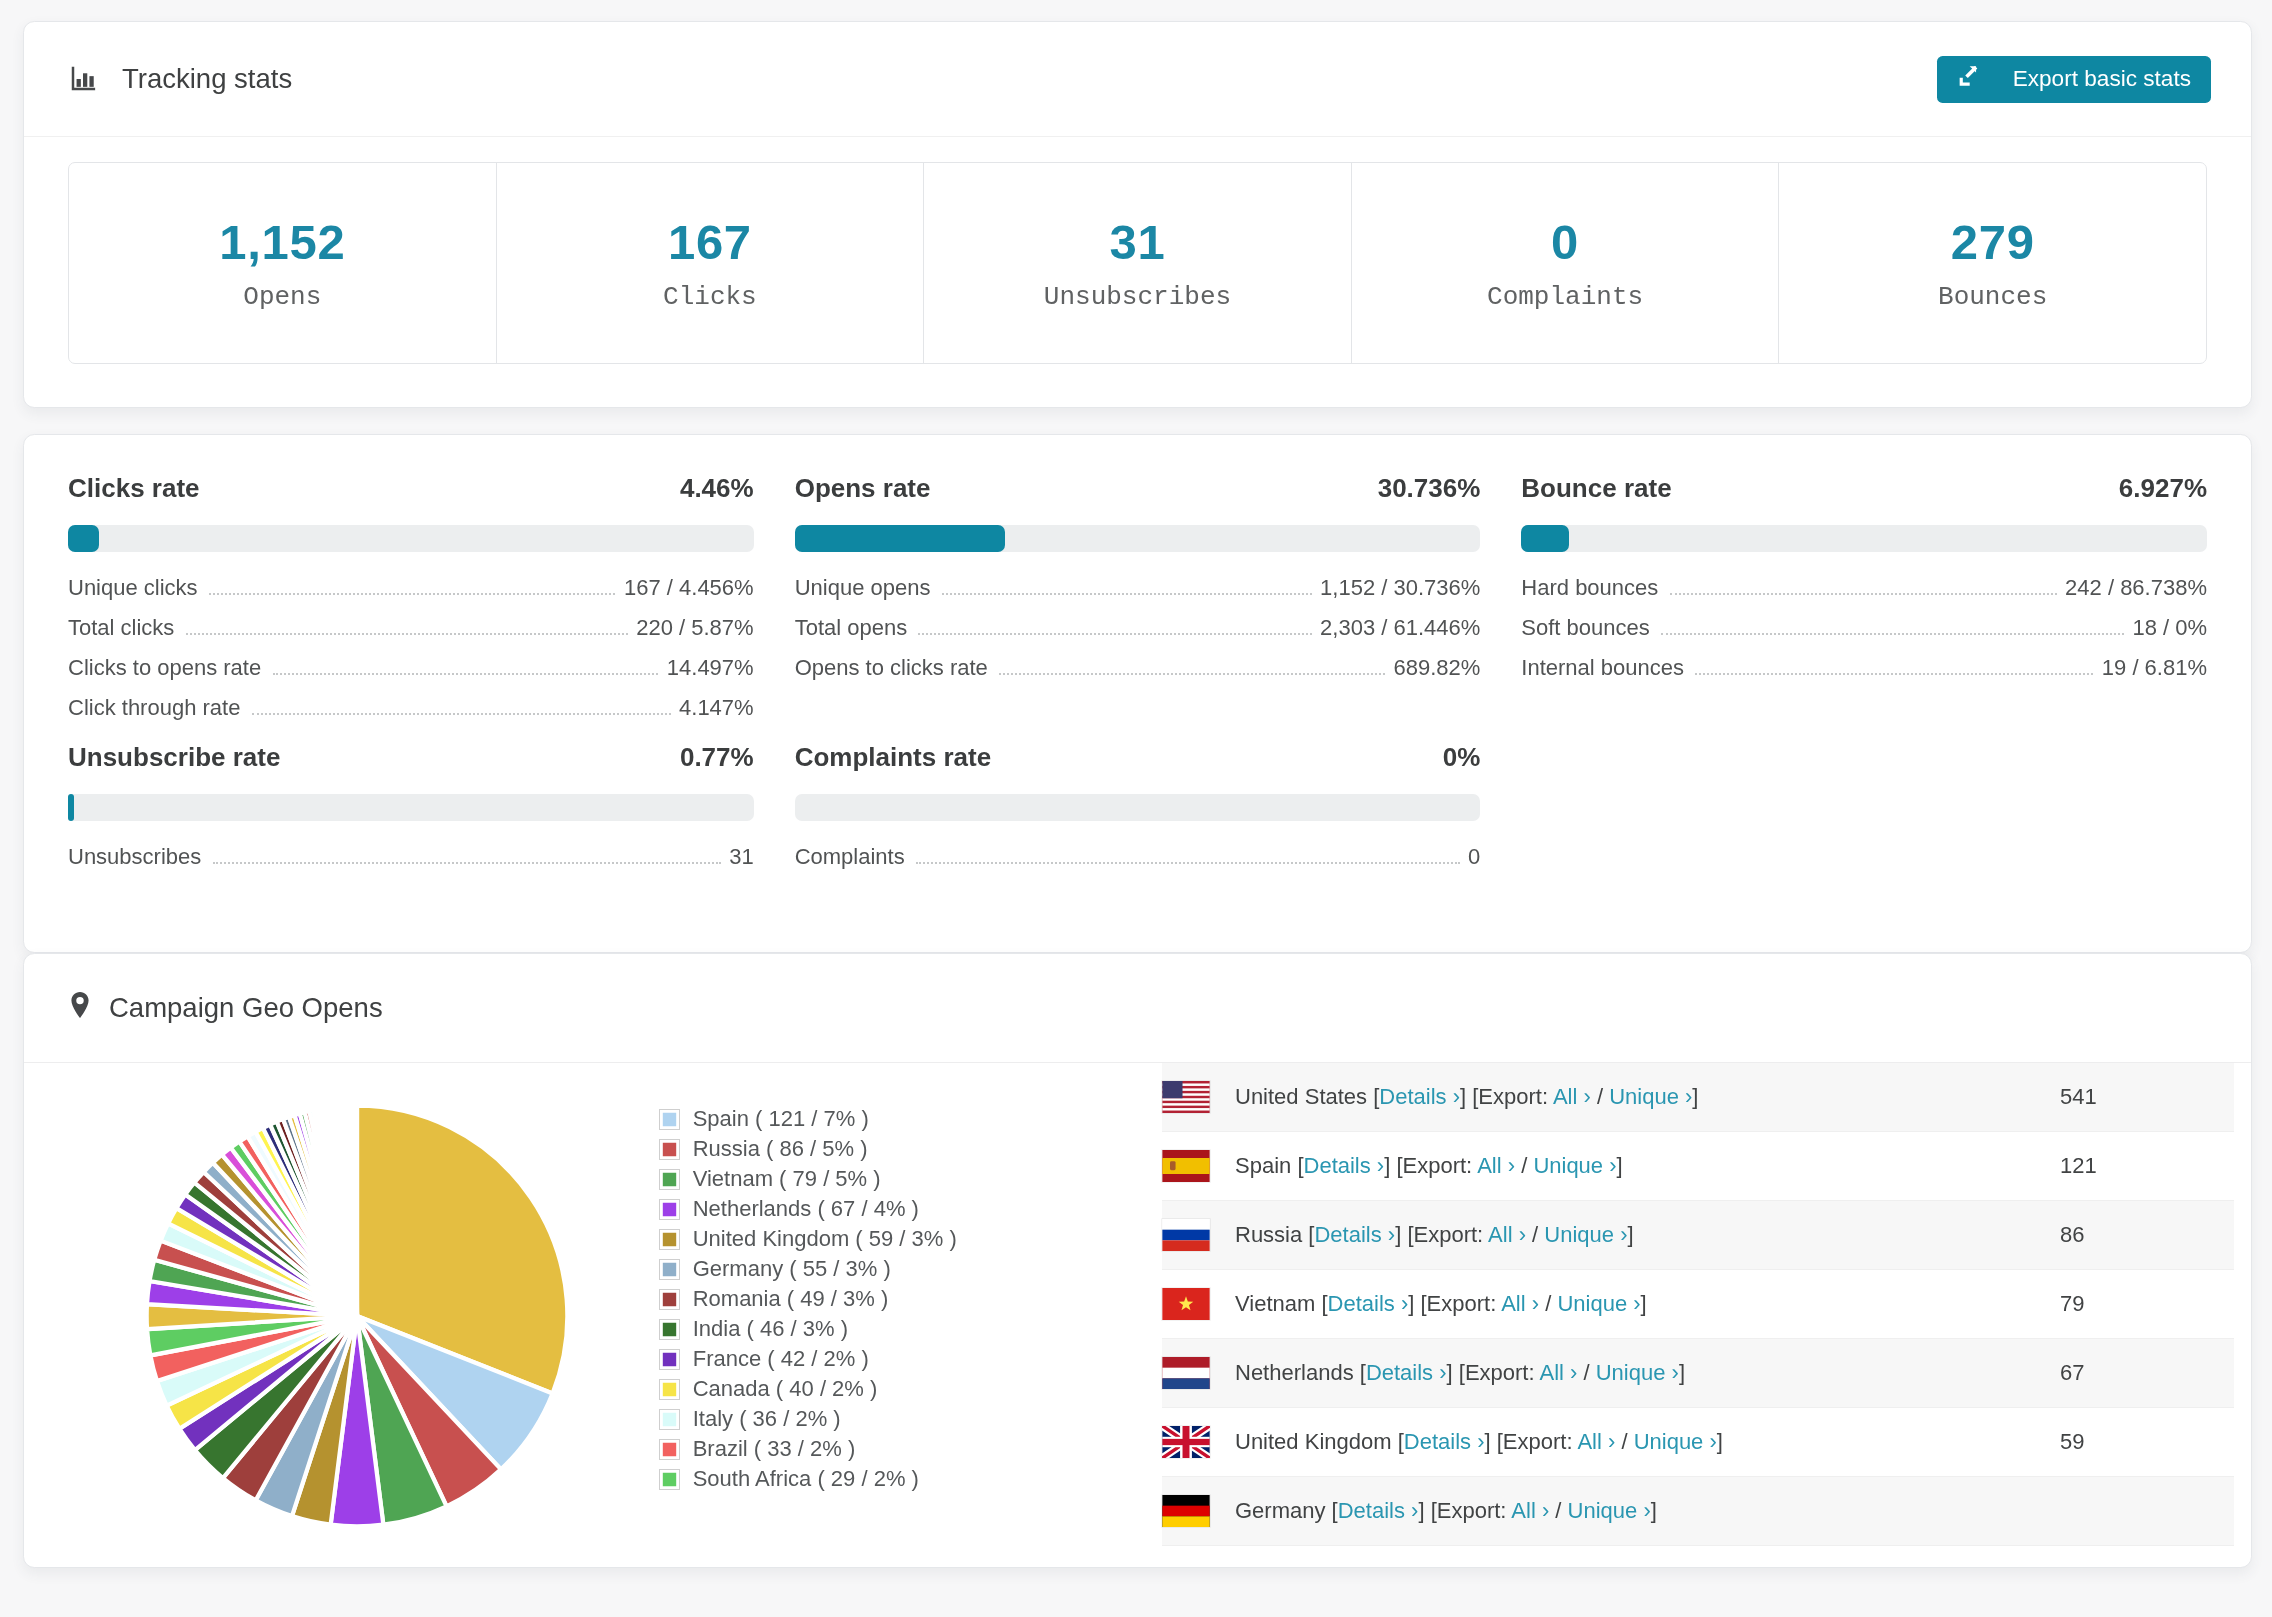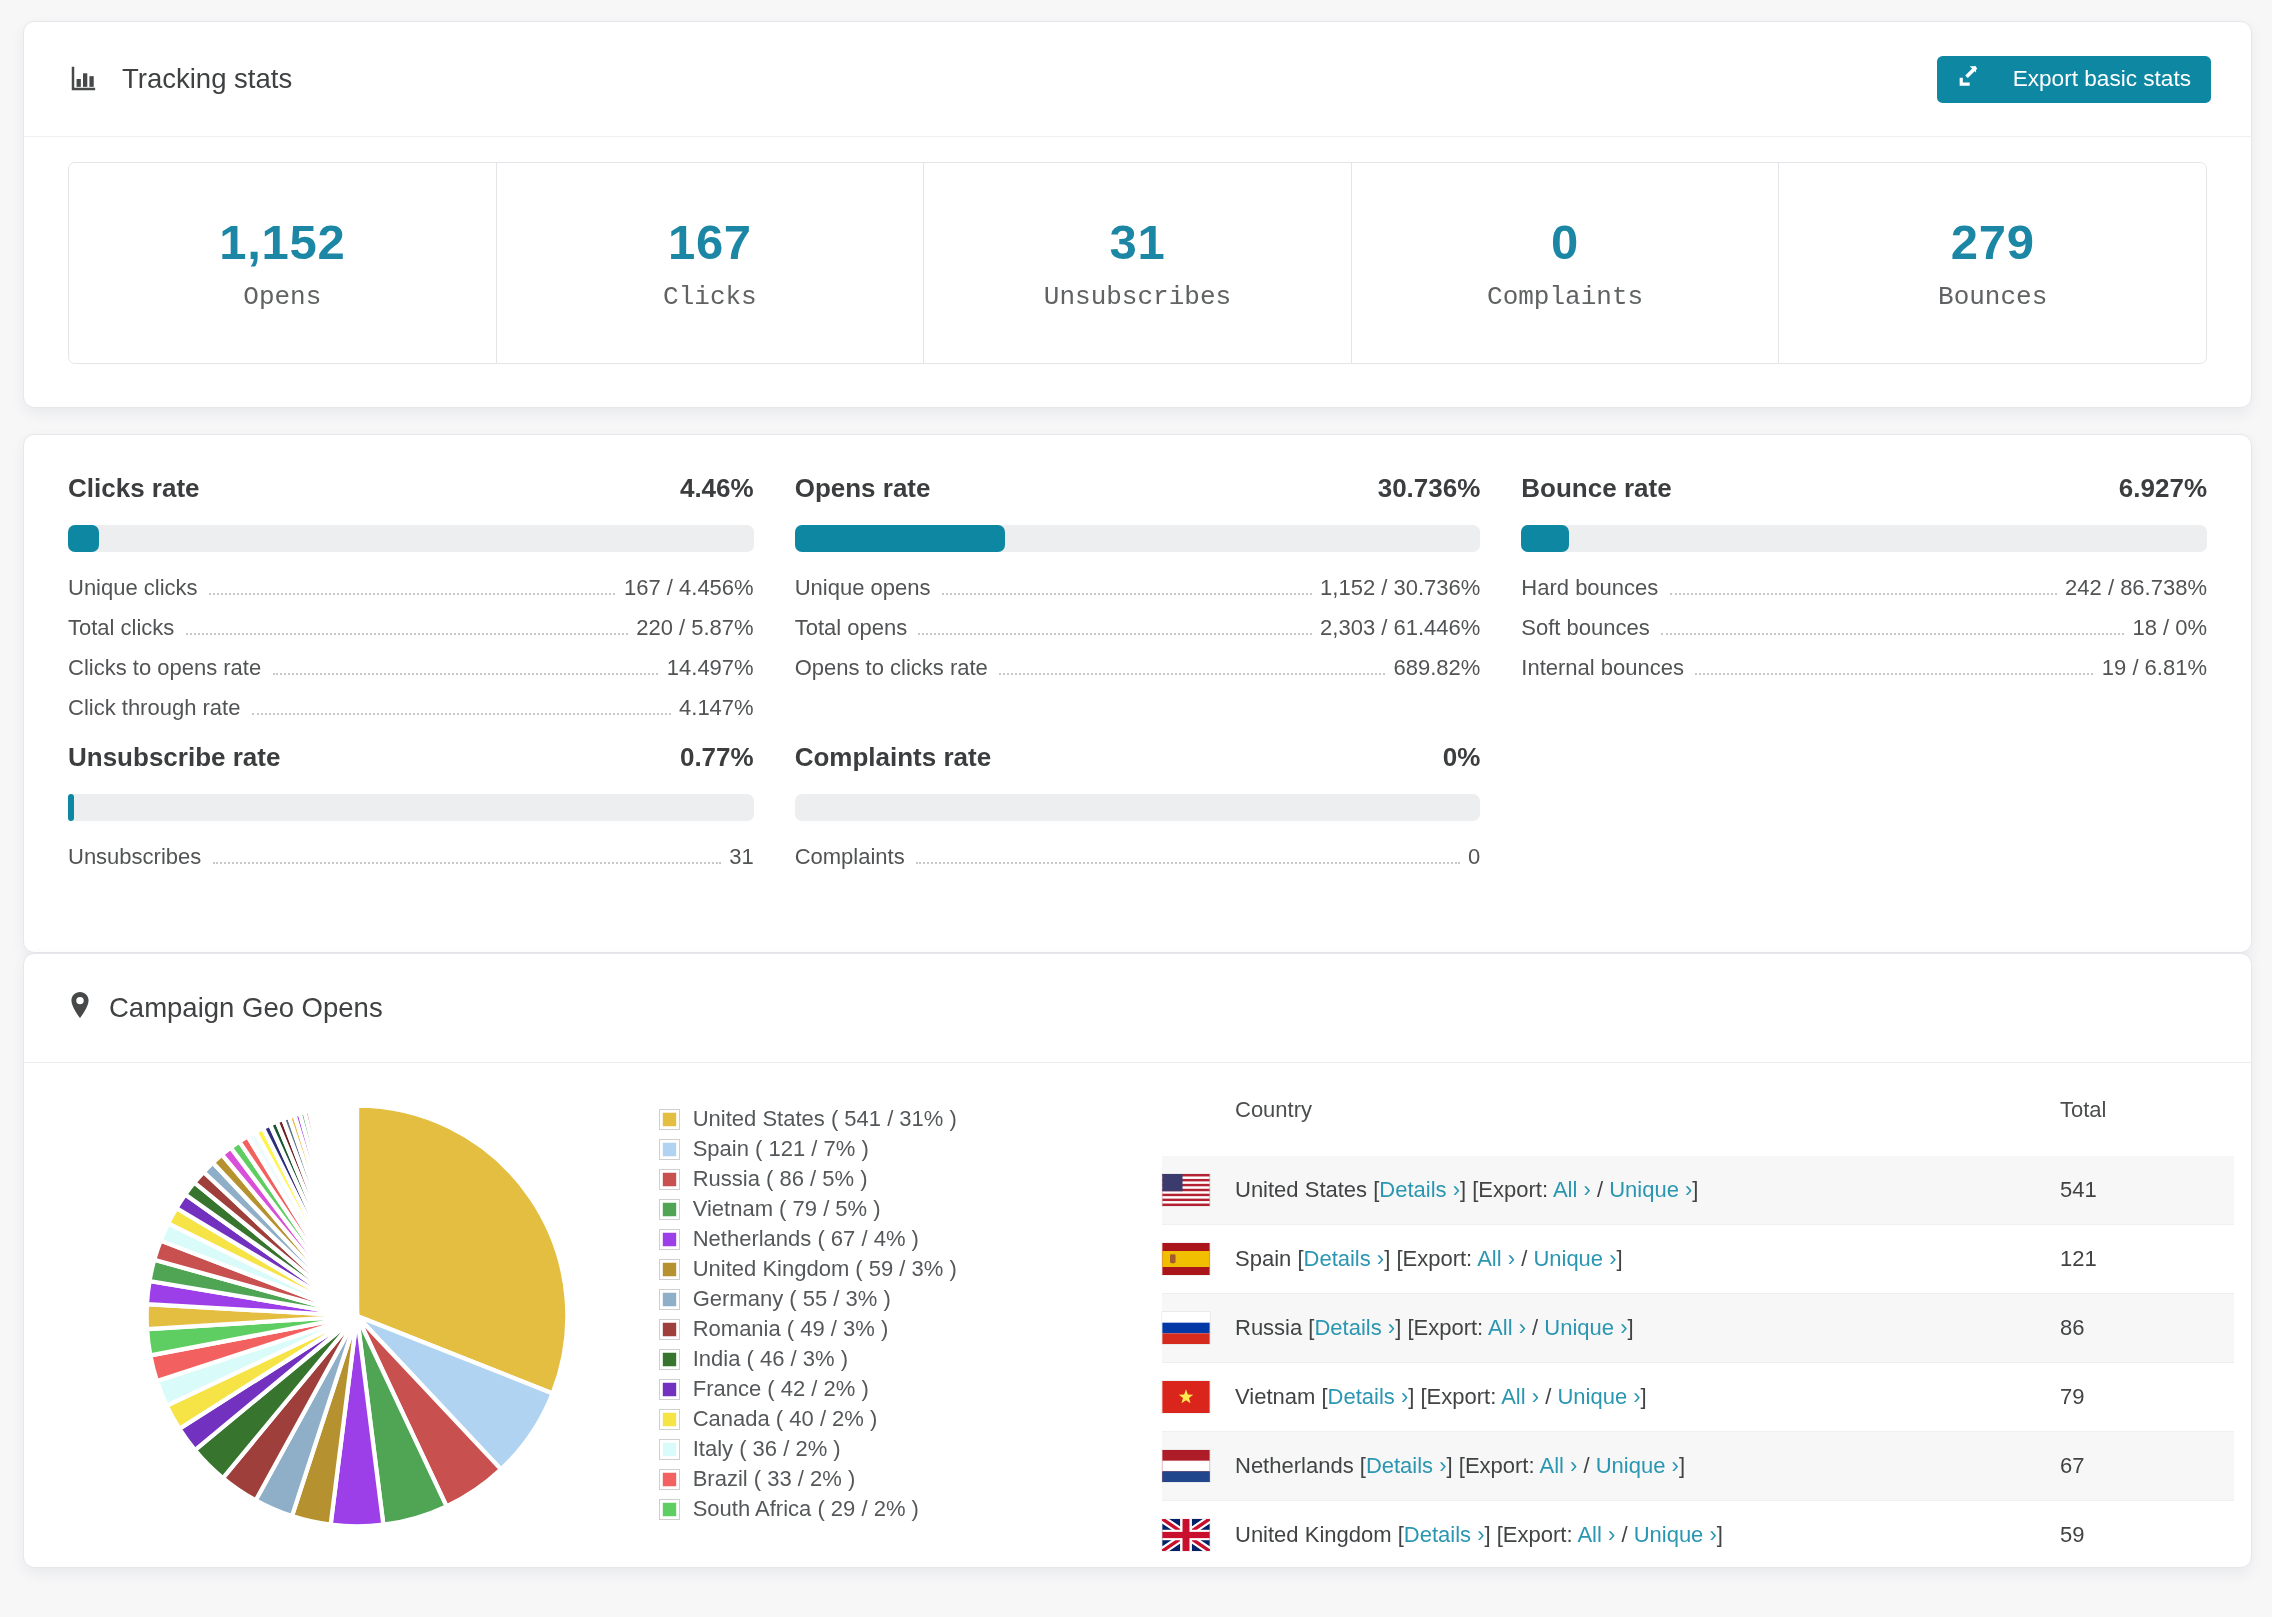--- a/index.html
+++ b/index.html
@@ -306,24 +306,20 @@
             <path d="M306 306 L294.63 8.22 A298 298 0 0 1 296.89 8.14 Z" fill="#6E2121" stroke="#ffffff" stroke-width="6"></path>
             <path d="M306 306 L296.89 8.14 A298 298 0 0 1 298.98 8.08 Z" fill="#5E748A" stroke="#ffffff" stroke-width="6"></path>
             <path d="M306 306 L298.98 8.08 A298 298 0 0 1 300.93 8.04 Z" fill="#E4BE41" stroke="#ffffff" stroke-width="6"></path>
             <path d="M306 306 L300.93 8.04 A298 298 0 0 1 302.75 8.02 Z" fill="#9D3FE8" stroke="#ffffff" stroke-width="6"></path>
             <path d="M306 306 L302.75 8.02 A298 298 0 0 1 304.43 8.00 Z" fill="#4FA553" stroke="#ffffff" stroke-width="6"></path>
             <path d="M306 306 L304.43 8.00 A298 298 0 0 1 306.00 8.00 Z" fill="#C8504F" stroke="#ffffff" stroke-width="6"></path>
           </svg>
       </div>
       <div class="legend-col" id="legend">
           <div class="legend-item">
-            <span class="swatch" style="background: rgb(228, 190, 65);"></span>
-            <span>United States ( 541 / 31% )</span>
-          </div>
-          <div class="legend-item">
             <span class="swatch" style="background: rgb(175, 211, 240);"></span>
             <span>Spain ( 121 / 7% )</span>
           </div>
           <div class="legend-item">
             <span class="swatch" style="background: rgb(200, 80, 79);"></span>
             <span>Russia ( 86 / 5% )</span>
           </div>
           <div class="legend-item">
             <span class="swatch" style="background: rgb(79, 165, 83);"></span>
             <span>Vietnam ( 79 / 5% )</span>
@@ -363,24 +359,20 @@
           <div class="legend-item">
             <span class="swatch" style="background: rgb(242, 97, 95);"></span>
             <span>Brazil ( 33 / 2% )</span>
           </div>
           <div class="legend-item">
             <span class="swatch" style="background: rgb(94, 205, 98);"></span>
             <span>South Africa ( 29 / 2% )</span>
           </div>
         </div>
       <div class="table-col">
-        <div class="geo-thead">
-          <div class="col-country">Country</div>
-          <div class="col-total">Total</div>
-        </div>
         <div id="geoRows">
             <div class="geo-row striped">
               <div class="flagwrap">
                 <svg width="48" height="32" viewBox="0 0 68 46">
                   <rect width="68" height="46" fill="#B22234"></rect>
                   <rect x="0" y="3.54" width="68" height="3.54" fill="#fff"></rect>
                   <rect x="0" y="10.62" width="68" height="3.54" fill="#fff"></rect>
                   <rect x="0" y="17.69" width="68" height="3.54" fill="#fff"></rect>
                   <rect x="0" y="24.77" width="68" height="3.54" fill="#fff"></rect>
                   <rect x="0" y="31.85" width="68" height="3.54" fill="#fff"></rect>

